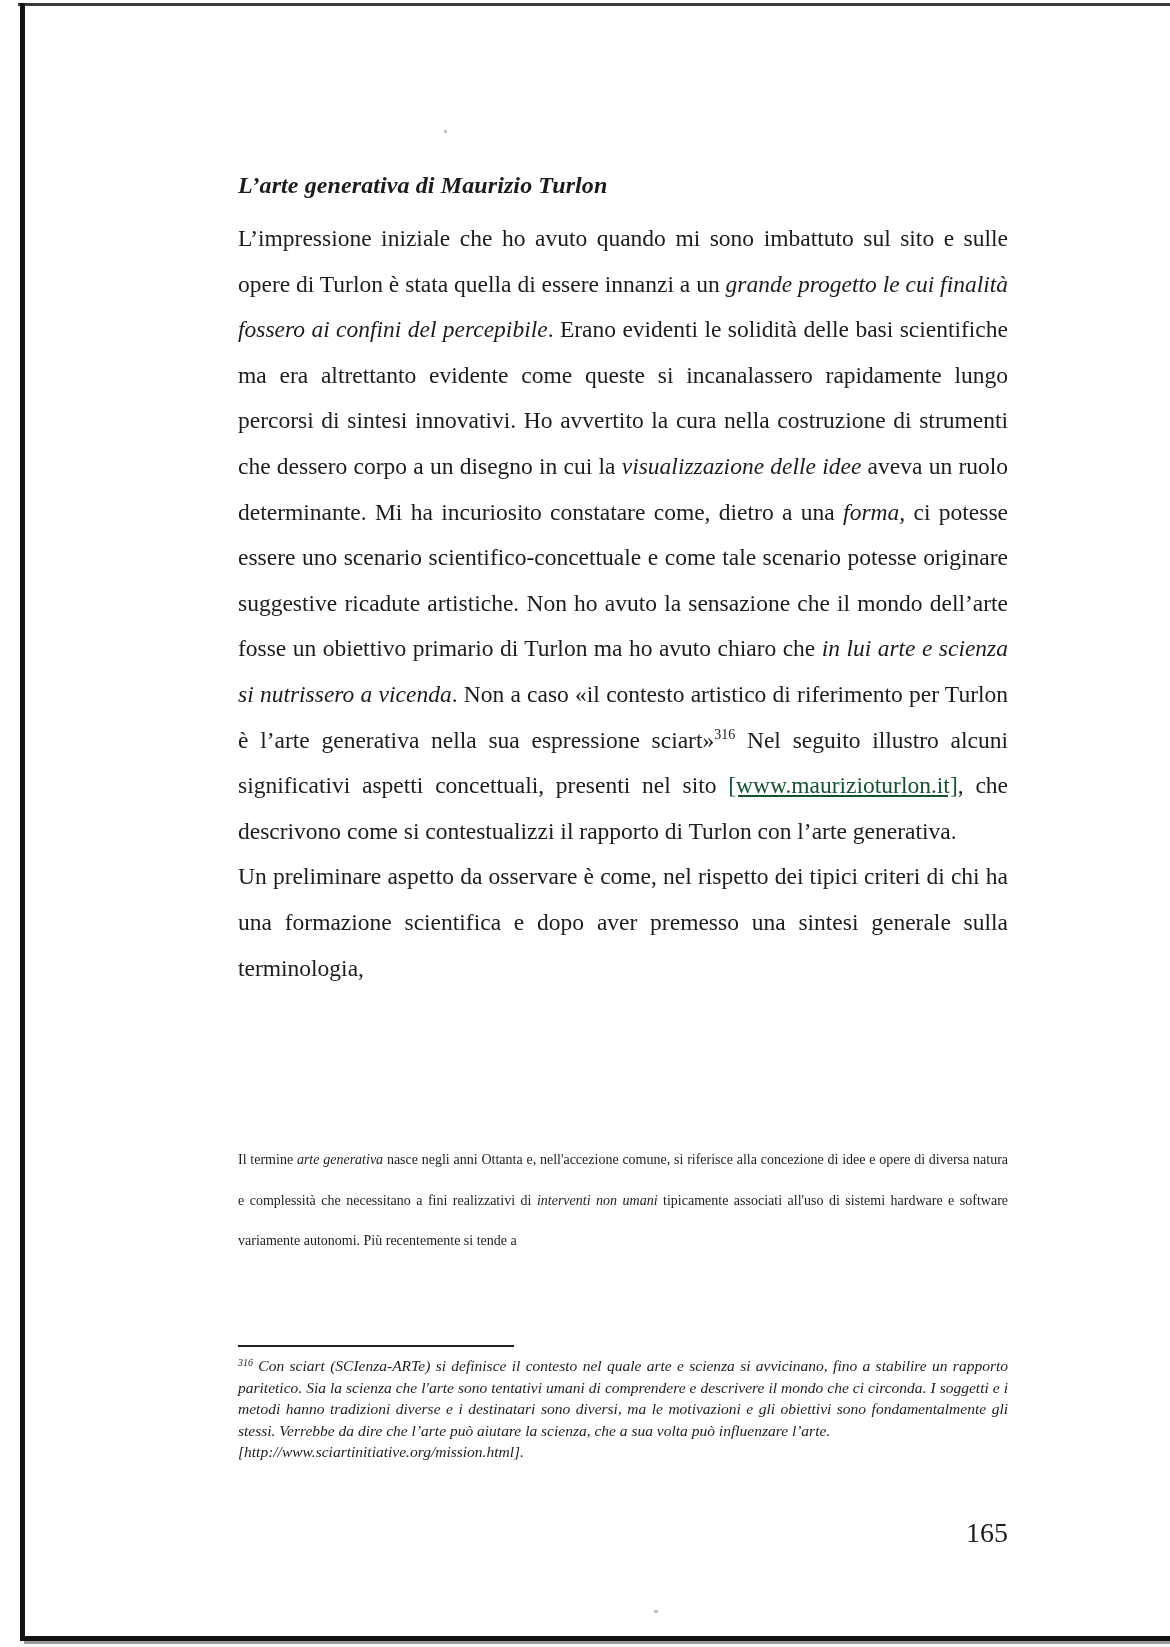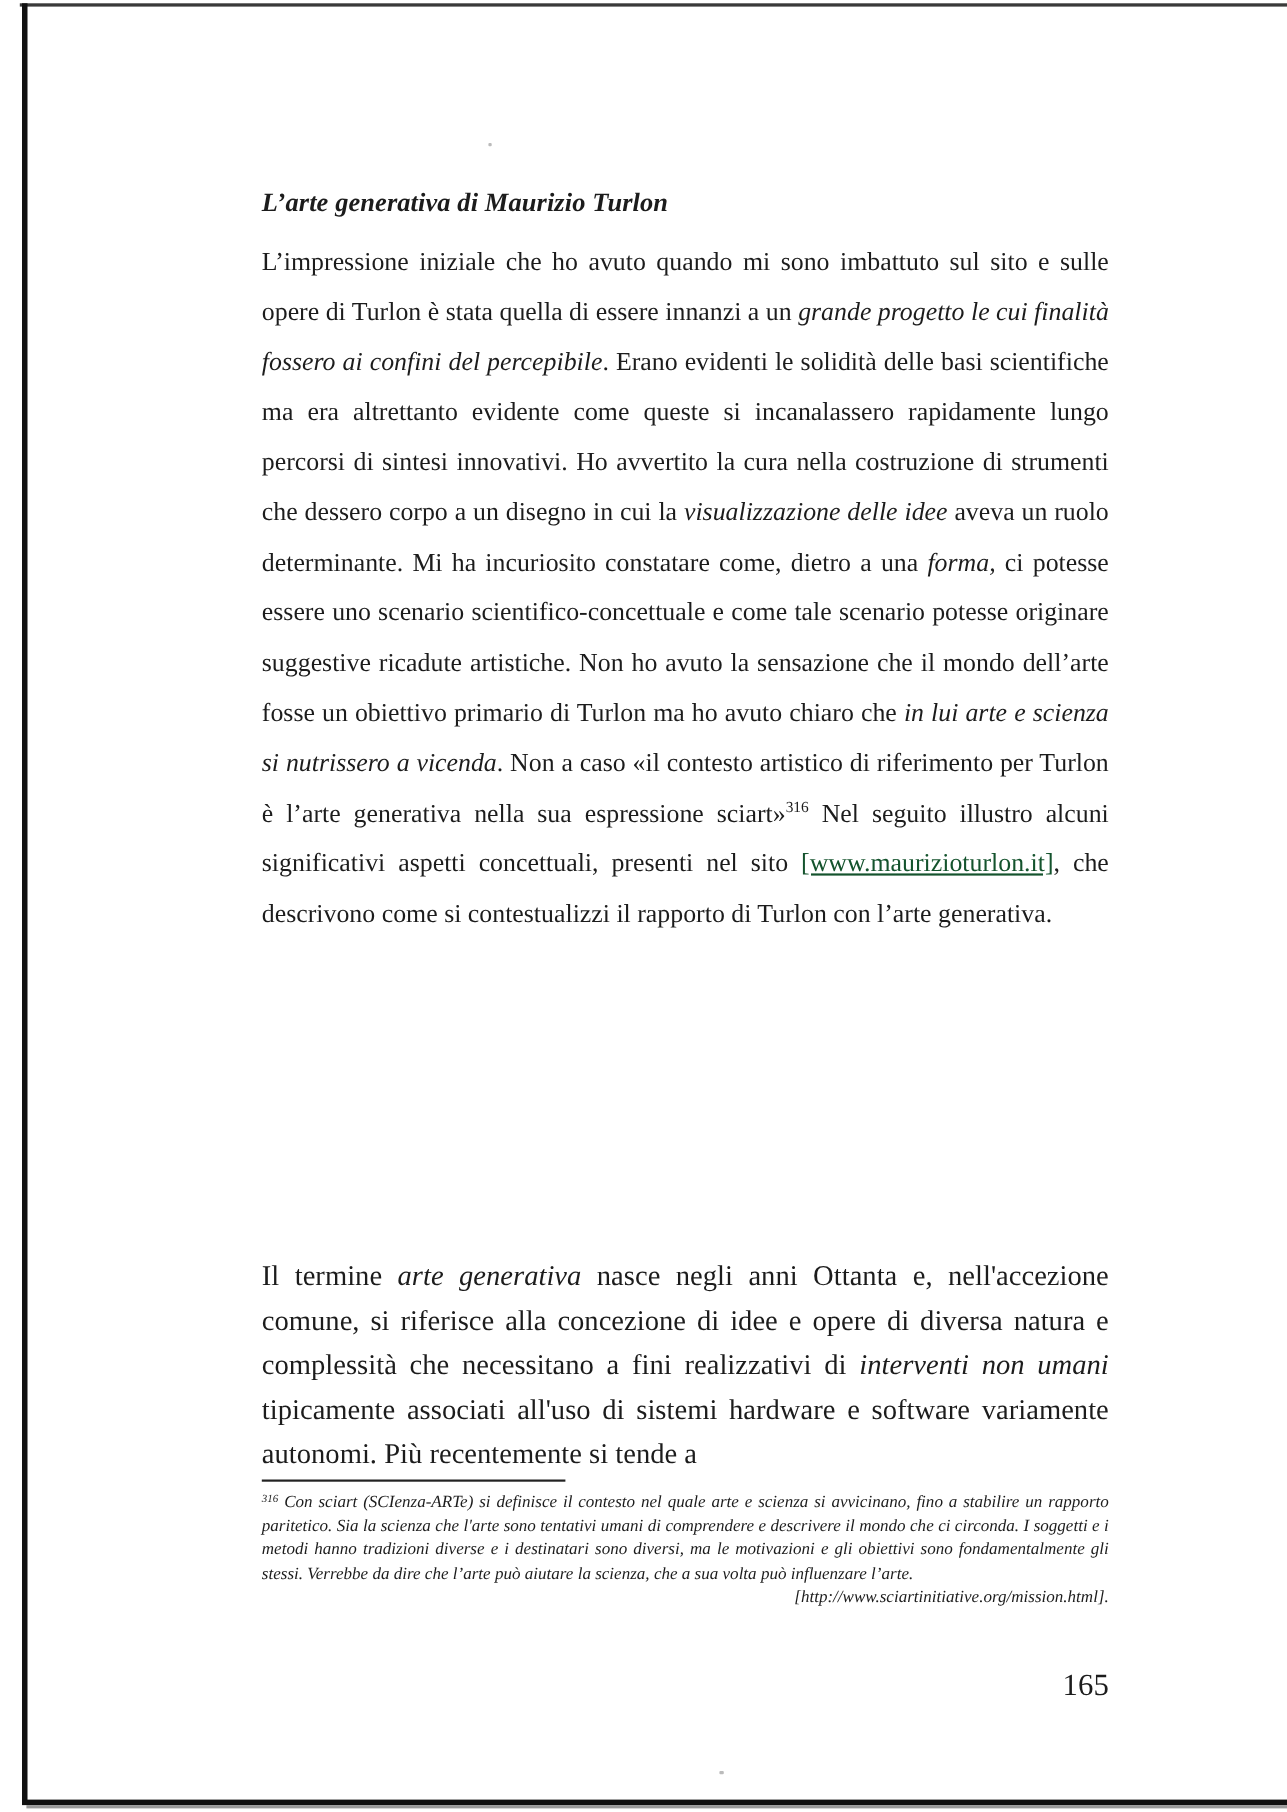--- a/index.html
+++ b/index.html
@@ -27,31 +27,31 @@
     position: absolute; left: 0; top: 44px; width: 770px;
     font-size: 23.5px; line-height: 45.6px; text-align: justify;
   }
   .body-text p { margin: 0; }
   .body-text p.cont { text-align: justify; }
   .body-text a { color: #14532d; text-decoration: underline; }
   sup { font-size: 14px; line-height: 0; vertical-align: 9px; }
 
   .quote {
     position: absolute; left: 0; top: 968px; width: 770px;
-    font-size: 26px; line-height: 40.5px; text-align: justify;
+    font-size: 14px; line-height: 40.5px; text-align: justify;
   }
   .rule {
     position: absolute; left: 0; top: 1173px; width: 276px; height: 2px; background: #222;
   }
   .footnote {
     position: absolute; left: 0; top: 1183px; width: 770px;
     font-size: 15.5px; line-height: 21.5px; text-align: justify; font-style: italic;
   }
   .footnote sup { font-size: 10px; vertical-align: 5px; }
-  .footnote .url { display: block; text-align: right; }
+  .footnote .url { display: block; text-align: left; }
   .page-number {
     position: absolute; right: 0; top: 1345px;
     font-size: 28px;
   }
   .speck { position: absolute; background: #bbb; border-radius: 1px; }
 </style>
 </head>
 <body>
 
 <div class="frame">
@@ -63,20 +63,21 @@
   <div class="edge-bottom-shadow"></div>
 
   <div class="speck" style="left:428px;top:130px;width:3px;height:3px;"></div>
   <div class="speck" style="left:638px;top:1610px;width:4px;height:3px;"></div>
 
   <div class="page">
     <div class="title">L’arte generativa di Maurizio Turlon</div>
 
     <div class="body-text">
       <p class="cont"><span>L’impressione iniziale che ho avuto quando mi sono imbattuto sul sito e sulle opere di Turlon è stata quella di essere innanzi a un </span><em>grande progetto le cui finalità fossero ai confini del percepibile</em><span>. Erano evidenti le solidità delle basi scientifiche ma era altrettanto evidente come queste si incanalassero rapidamente lungo percorsi di sintesi innovativi. Ho avvertito la cura nella costruzione di strumenti che dessero corpo a un disegno in cui la </span><em>visualizzazione delle idee</em><span> aveva un ruolo determinante. Mi ha incuriosito constatare come, dietro a una </span><em>forma,</em><span> ci potesse essere uno scenario scientifico-concettuale e come tale scenario potesse originare suggestive ricadute artistiche. Non ho avuto la sensazione che il mondo dell’arte fosse un obiettivo primario di Turlon ma ho avuto chiaro che </span><em>in lui arte e scienza si nutrissero a vicenda</em><span>. Non a caso «il contesto artistico di riferimento per Turlon è l’arte generativa nella sua espressione sciart»</span><sup>316</sup><span> Nel seguito illustro alcuni significativi aspetti concettuali, presenti nel sito </span><a>[www.maurizioturlon.it]</a><span>, che descrivono come si contestualizzi il rapporto di Turlon con l’arte generativa.</span></p>
+      <p class="cont">Un preliminare aspetto da osservare è come, nel rispetto dei tipici criteri di chi ha una formazione scientifica e dopo aver premesso una sintesi generale sulla terminologia,</p>
     </div>
 
     <div class="quote"><span>Il termine </span><em>arte generativa</em><span> nasce negli anni Ottanta e, nell'accezione comune, si riferisce alla concezione di idee e opere di diversa natura e complessità che necessitano a fini realizzativi di </span><em>interventi non umani</em><span> tipicamente associati all'uso di sistemi hardware e software variamente autonomi. Più recentemente si tende a</span></div>
 
     <div class="rule"></div>
 
     <div class="footnote"><sup>316</sup><span> Con sciart (SCIenza-ARTe) si definisce il contesto nel quale arte e scienza si avvicinano, fino a stabilire un rapporto paritetico. Sia la scienza che l'arte sono tentativi umani di comprendere e descrivere il mondo che ci circonda. I soggetti e i metodi hanno tradizioni diverse e i destinatari sono diversi, ma le motivazioni e gli obiettivi sono fondamentalmente gli stessi. Verrebbe da dire che l’arte può aiutare la scienza, che a sua volta può influenzare l’arte.</span><span class="url">[http://www.sciartinitiative.org/mission.html].</span></div>
 
     <div class="page-number">165</div>
   </div>

